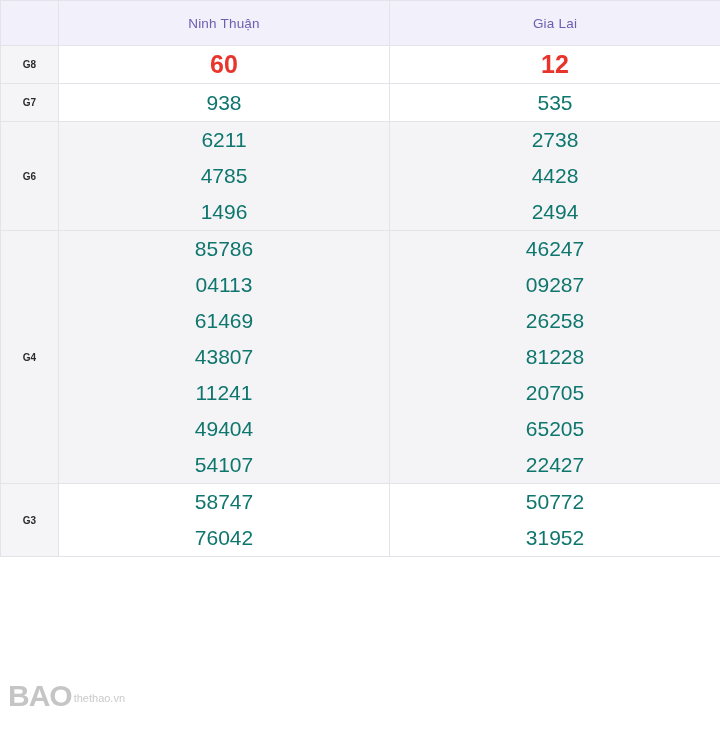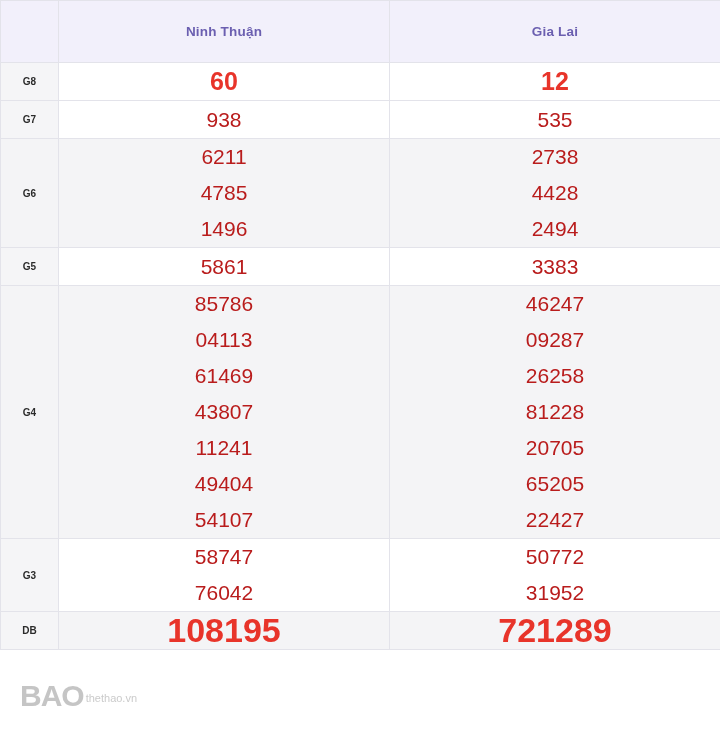--- a/index.html
+++ b/index.html
@@ -22,34 +22,34 @@
   #lottery-table th, #lottery-table td {
     border: 1px solid #e3e3ea;
     text-align: center;
     vertical-align: middle;
     padding: 0;
   }
   thead th {
     background: #f2f0fb;
     color: #6b5fb0;
     font-size: 13.5px;
-    font-weight: bold;
-    height: 62px;
+    font-weight: normal;
+    height: 45px;
     letter-spacing: .2px;
   }
   thead th.corner { background: #f2f0fb; }
 
   td.label {
     background: #f5f5f7;
     color: #2b2b2b;
     font-size: 10px;
     font-weight: bold;
   }
   td.nums {
-    color: #b91c1c;
+    color: #0f766e;
     font-size: 21px;
   }
   tr.band-gray td { background: #f4f4f6; }
   tr.band-white td.nums { background: #ffffff; }
 
   td.nums .n {
     display: block;
     line-height: 36px;
     white-space: nowrap;
   }
@@ -60,21 +60,21 @@
   .special td.nums {
     color: #e8342a;
     font-size: 34px;
     font-weight: bold;
   }
   .special td.label { background: #f5f5f7; }
 
   
   .watermark {
     position: absolute;
-    left: 20px;
+    left: 8px;
     top: 679px;
     font-size: 30px;
     font-weight: bold;
     color: rgba(150,150,150,.55);
     letter-spacing: -1px;
     pointer-events: none;
     font-family: "Liberation Sans", sans-serif;
   }
   .watermark .sub {
     font-size: 11px;
@@ -130,29 +130,20 @@
             <span class="n">6211</span>
             <span class="n">4785</span>
             <span class="n">1496</span>
           </td>
           <td class="nums">
             <span class="n">2738</span>
             <span class="n">4428</span>
             <span class="n">2494</span>
           </td>
         </tr>
-        <tr class="band-white">
-          <td class="label">G5</td>
-          <td class="nums single">
-            <span class="n">5861</span>
-          </td>
-          <td class="nums single">
-            <span class="n">3383</span>
-          </td>
-        </tr>
         <tr class="band-gray">
           <td class="label">G4</td>
           <td class="nums">
             <span class="n">85786</span>
             <span class="n">04113</span>
             <span class="n">61469</span>
             <span class="n">43807</span>
             <span class="n">11241</span>
             <span class="n">49404</span>
             <span class="n">54107</span>
@@ -171,29 +162,20 @@
           <td class="label">G3</td>
           <td class="nums">
             <span class="n">58747</span>
             <span class="n">76042</span>
           </td>
           <td class="nums">
             <span class="n">50772</span>
             <span class="n">31952</span>
           </td>
         </tr>
-        <tr class="special band-gray">
-          <td class="label">DB</td>
-          <td class="nums single">
-            <span class="n">108195</span>
-          </td>
-          <td class="nums single">
-            <span class="n">721289</span>
-          </td>
-        </tr>
       </tbody>
   </table>
 
   <div class="watermark">
     <span>BAO</span><span class="sub">thethao.vn</span>
   </div>
 
 </div>
 
 </body></html>

